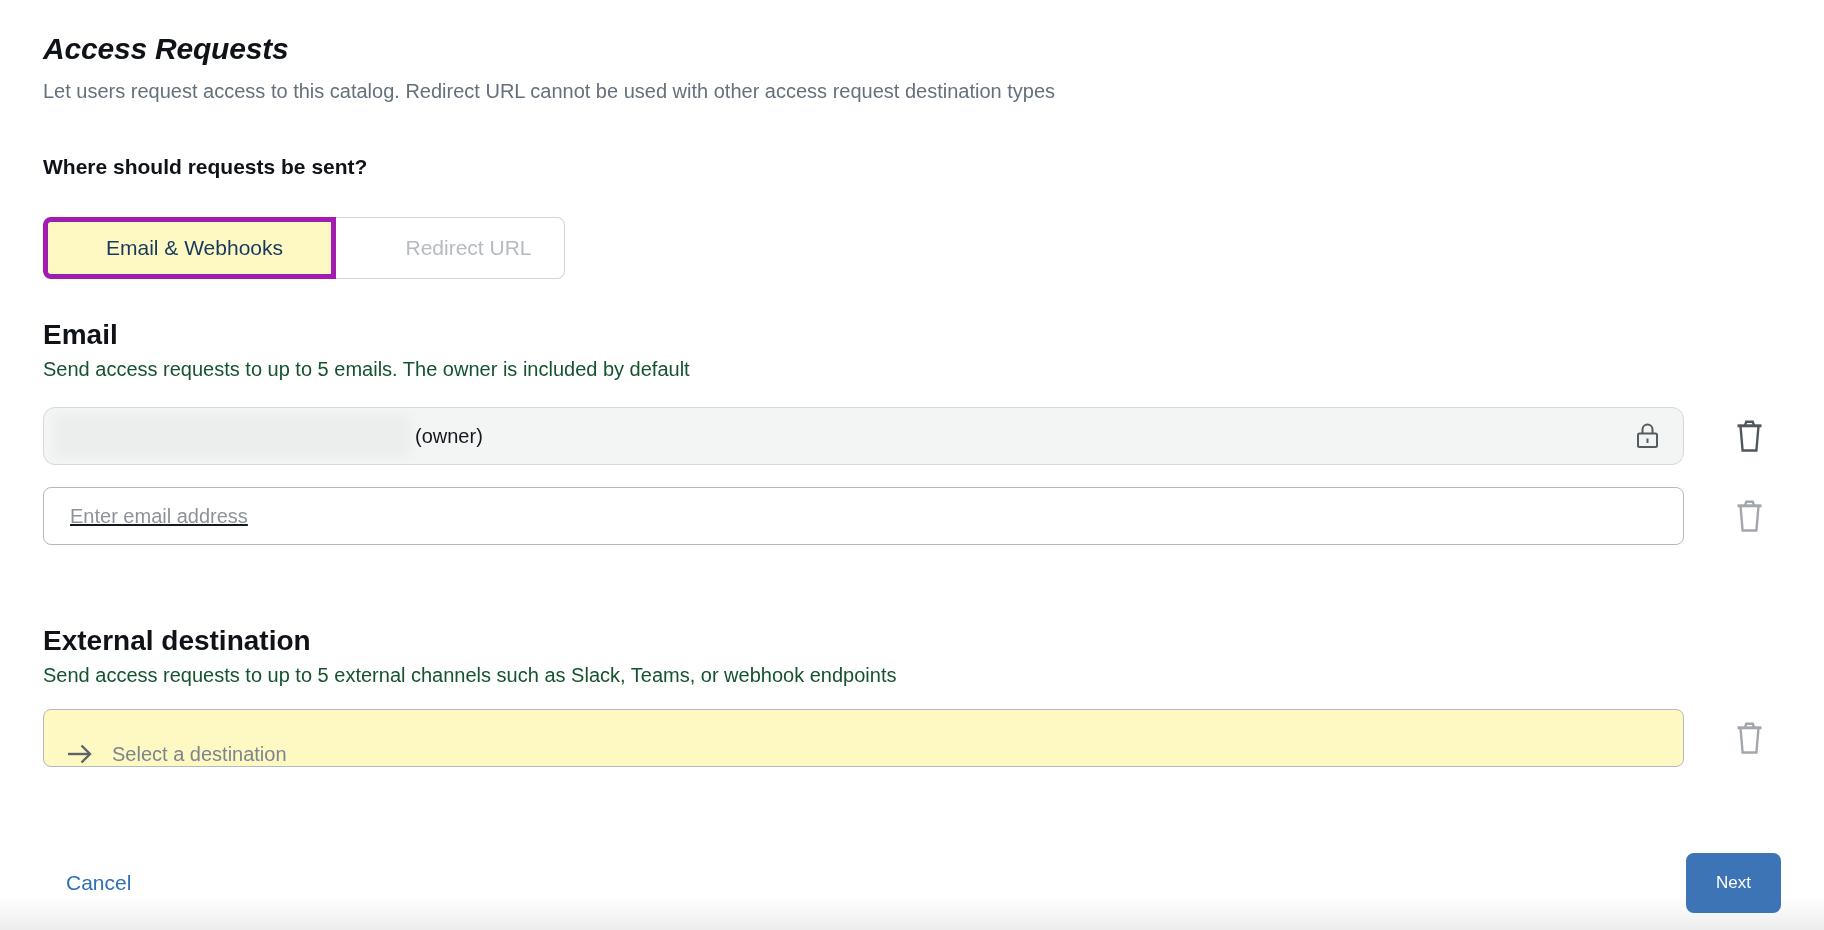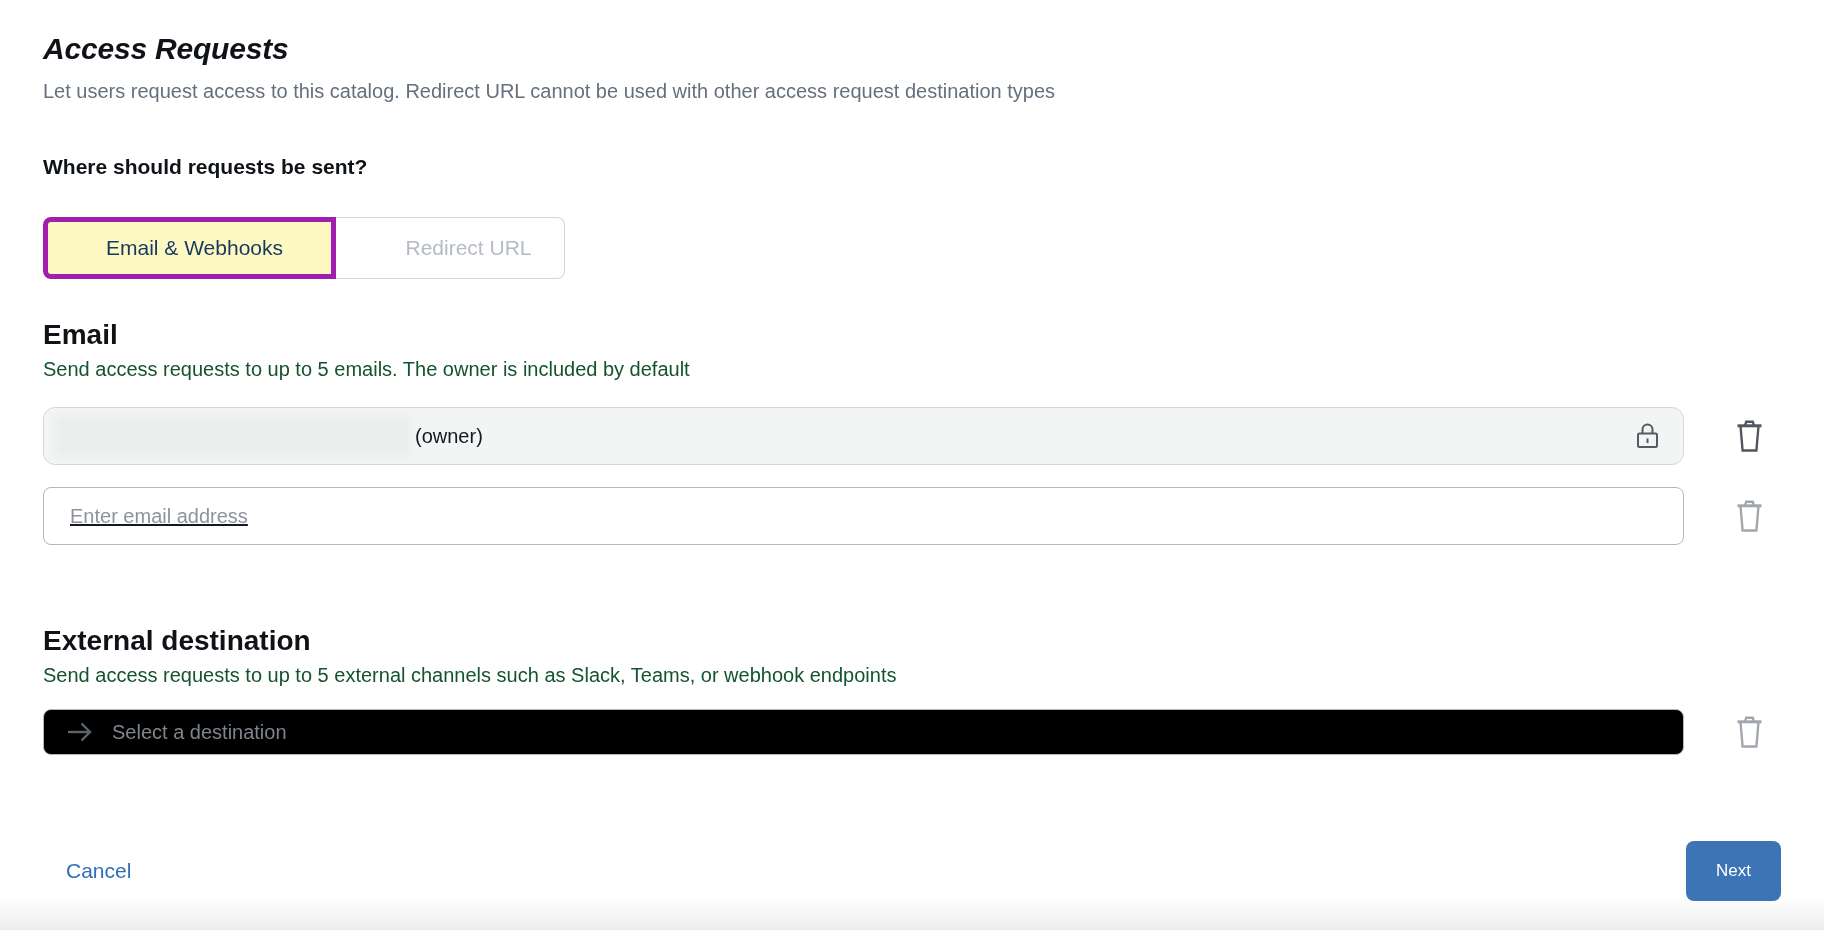--- a/index.html
+++ b/index.html
@@ -84,23 +84,23 @@
 
   .text-input {
     flex: 1; height: 58px; border-radius: 8px;
     border: 1px solid #b3b9c0; background: #ffffff;
     font-size: 20px; color: #15191f; padding: 0 26px;
     font-family: inherit; outline: none; text-decoration: underline;
   }
   .text-input::placeholder { color: #8d939a; opacity: 1; }
 
   .select-field {
-    flex: 1; height: 46px; border-radius: 8px;
-    border: 1px solid #b3b9c0; background: #000000;
-    display: flex; align-items: center; padding: 0 22px; cursor: pointer;
+    flex: 1; height: 58px; border-radius: 8px;
+    border: 1px solid #b3b9c0; background: #fef9c3;
+    display: flex; align-items: flex-end; padding: 0 22px; cursor: pointer;
   }
   .select-placeholder { margin-left: 18px; font-size: 20px; color: #7e858d; }
 
   .trash-cell { width: 97px; display: flex; justify-content: flex-start; padding-left: 51px; }
   .trash-btn {
     background: none; border: none; padding: 0; cursor: pointer;
     display: flex; align-items: center; justify-content: center;
   }
 
   .footer {

